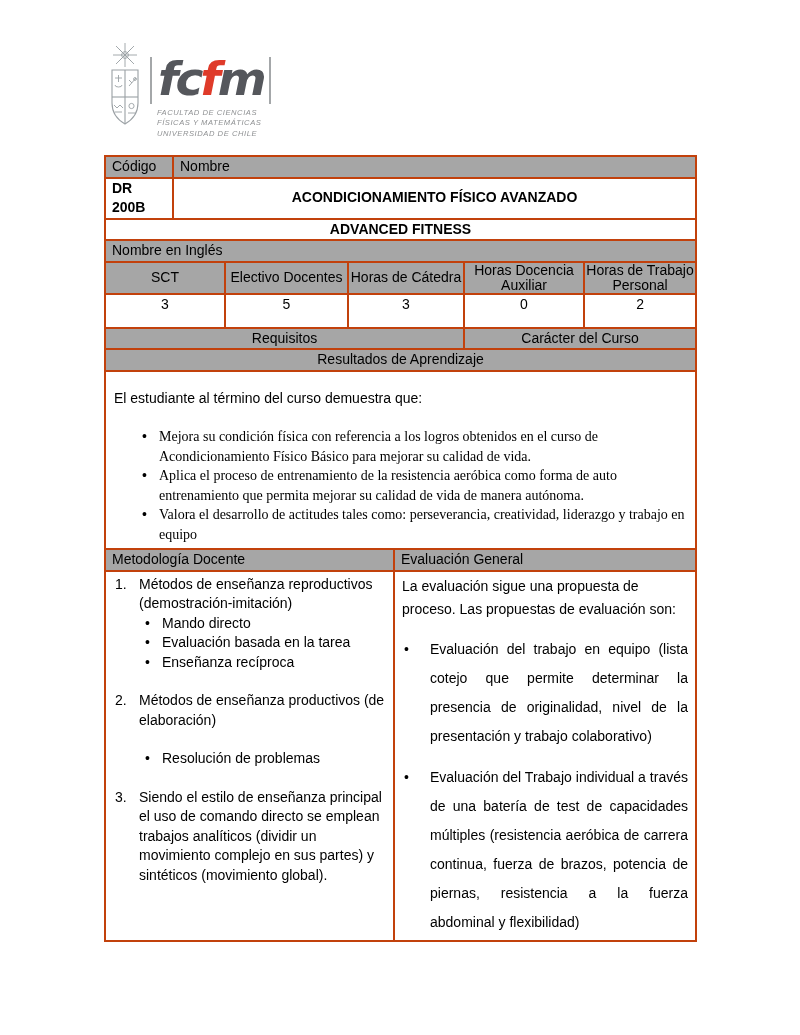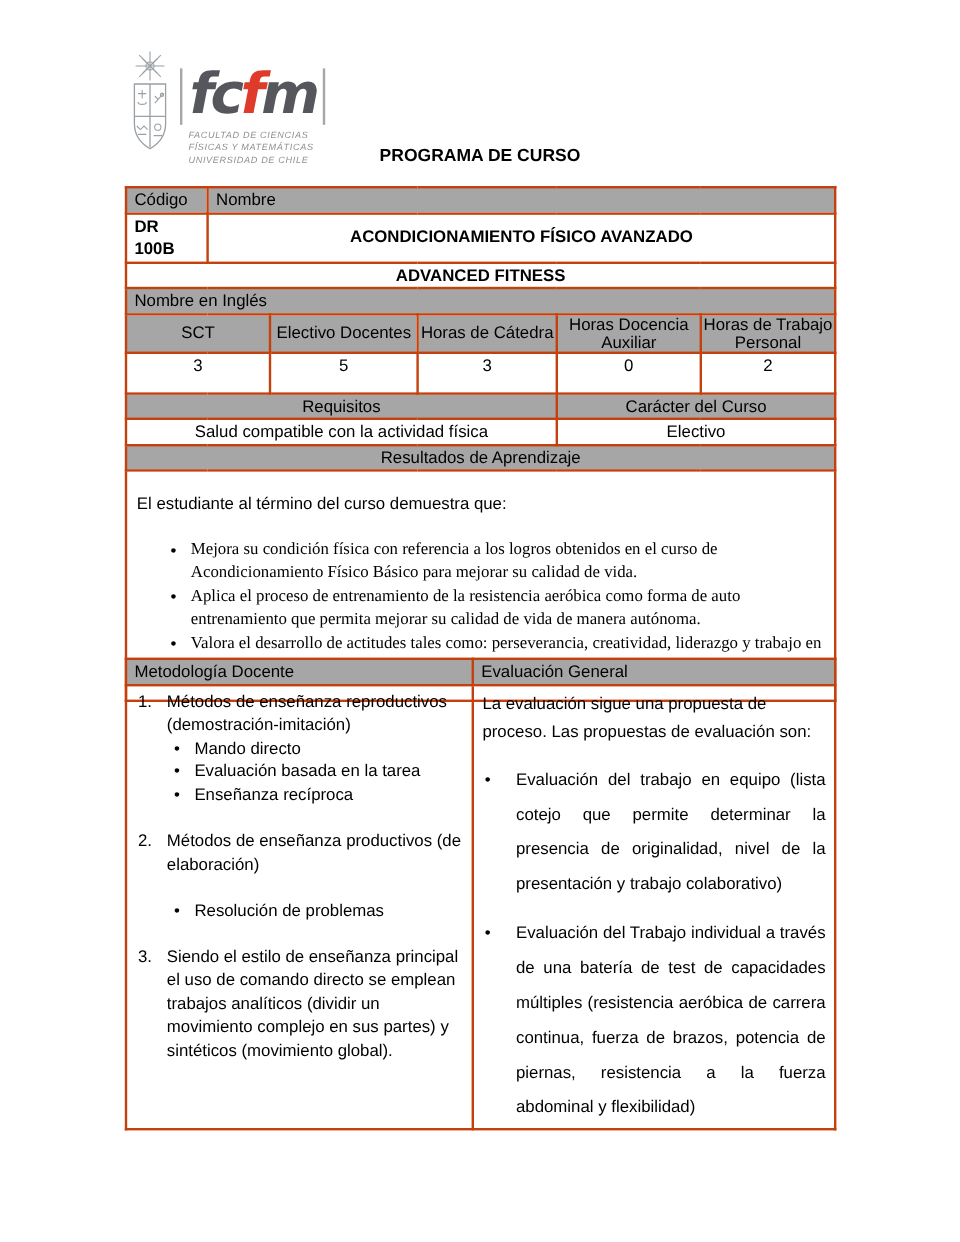--- a/index.html
+++ b/index.html
@@ -133,38 +133,37 @@
         <span class="vline"></span>
       </div>
       <div class="logo-caption">
         <div>FACULTAD DE CIENCIAS</div>
         <div>FÍSICAS Y MATEMÁTICAS</div>
         <div>UNIVERSIDAD DE CHILE</div>
       </div>
     </div>
   </div>
 
-  <div class="doc-title">PROGRAMA DE CURSO</div>
 
   <table class="doc" id="table-course">
     <colgroup>
       <col style="width:68px">
         <col style="width:52px">
         <col style="width:123px">
       <col style="width:116px">
         <col style="width:120px">
         <col style="width:112px">
     </colgroup>
     <tbody>
         <tr style="height:21px">
       <td class="gray">Código</td>
       <td class="gray" colspan="5">Nombre</td>
     </tr>
     <tr style="height:20px">
-      <td class="bold">DR 100B</td>
+      <td class="bold">DR 200B</td>
       <td class="c bold" colspan="5">ACONDICIONAMIENTO FÍSICO AVANZADO</td>
     </tr>
     <tr style="height:20px">
       <td class="c bold" colspan="6">ADVANCED FITNESS</td>
     </tr>
     <tr style="height:20px">
       <td class="gray" colspan="6">Nombre en Inglés</td>
     </tr>
     <tr style="height:30px">
       <td class="gray c hours-h" colspan="2">SCT</td>
@@ -176,24 +175,20 @@
     <tr style="height:34px">
       <td class="c top" colspan="2">3</td>
       <td class="c top">5</td>
       <td class="c top">3</td>
       <td class="c top">0</td>
       <td class="c top">2</td>
     </tr>
     <tr style="height:20px">
       <td class="gray c" colspan="4">Requisitos</td>
       <td class="gray c" colspan="2">Carácter del Curso</td>
-    </tr>
-    <tr style="height:19px">
-      <td class="c" colspan="4">Salud compatible con la actividad física</td>
-      <td class="c" colspan="2">Electivo</td>
     </tr>
     <tr style="height:19px">
       <td class="gray c" colspan="6">Resultados de Aprendizaje</td>
     </tr>
     <tr style="height:154px">
       <td class="top res-cell" colspan="6">
         <div>El estudiante al término del curso demuestra que:</div>
         <div class="spacer"></div>
         <div class="rrow">
           <span class="rb">•</span>

